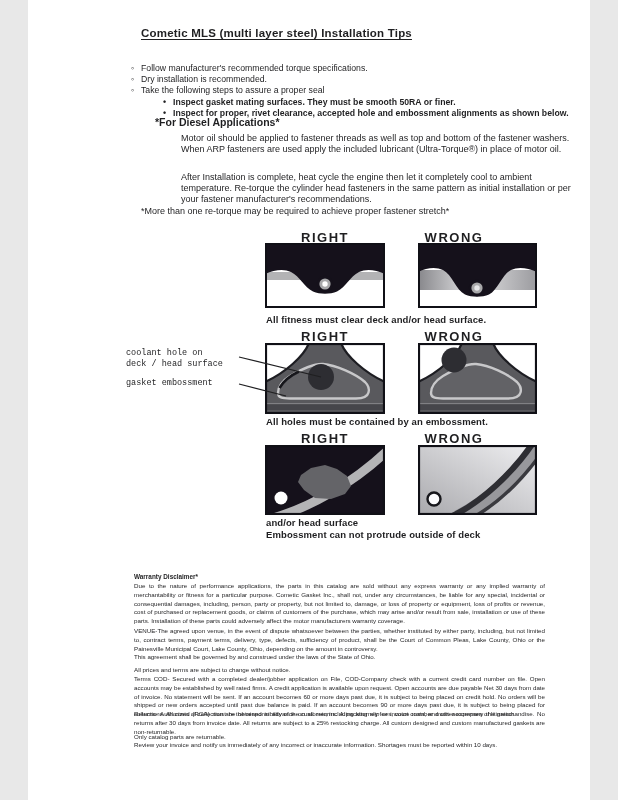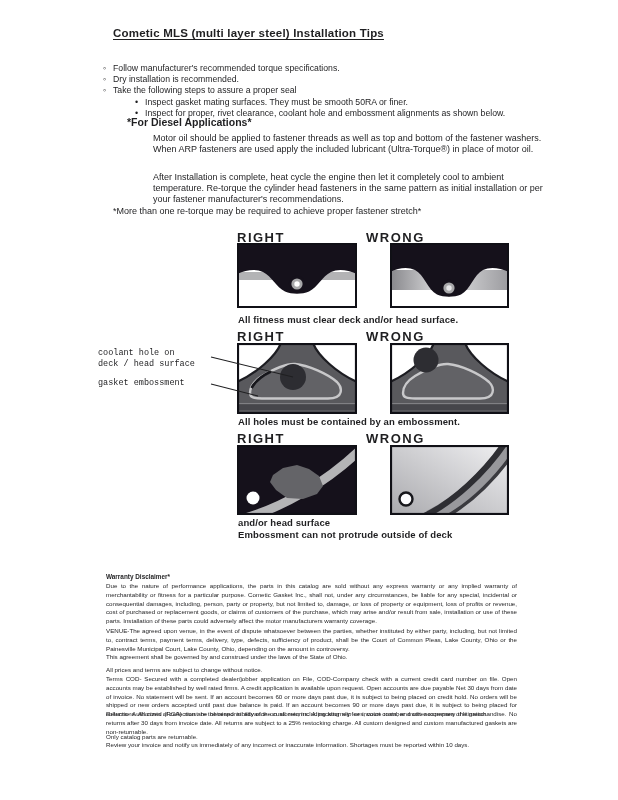--- a/index.html
+++ b/index.html
@@ -1,42 +1,42 @@
 <!DOCTYPE html>
 <html><head>
 <meta charset="utf-8">
 <style>
   * { margin:0; padding:0; box-sizing:border-box; }
   html,body { background:#e8e8e8; }
   .page {
-    position:relative; width:618px; height:800px; background:#ffffff;
+    position:relative; width:562px; height:800px; background:#ffffff;
     font-family:"Liberation Sans", sans-serif; color:#1f1f21; overflow:hidden;
     margin:0 auto;
   }
   .abs { position:absolute; }
 
   .title {
     left:113px; top:27px; font-size:11.5px; font-weight:bold;
     text-decoration:underline; text-underline-offset:2px; letter-spacing:0.2px;
   }
 
   .bullets { left:103px; top:43px; font-size:8.7px; line-height:11.2px;margin-top:20px; }
   .b-row { display:flex; }
   .b-marker { width:10px; flex:0 0 10px; }
   .b-open::before { content:"◦"; font-size:9px; }
-  .b-sub { margin-left:32px; }
+  .b-sub { margin-left:32px;font-weight:bold; }
   .b-dot::before { content:"•"; font-size:9px; }
 
   .diesel-h { left:127px; top:116px; font-size:10.5px; font-weight:bold; }
   .para { left:113px; width:396px; font-size:9px; line-height:11px;margin-left:40px; }
   .p1 { top:133px; }
   .p2 { top:172px; }
   .note { left:113px; top:206px; font-size:9px; }
 
-  .rw-label { width:120px; text-align:left; font-size:13px; font-weight:bold; letter-spacing:1.5px; }
+  .rw-label { width:120px; text-align:center; font-size:13px; font-weight:bold; letter-spacing:1.5px; }
   .panel { position:absolute; display:block; }
   .cap { font-size:9.5px; font-weight:bold; letter-spacing:0.1px; }
 
   .diag-label { width:111px; text-align:left; font-size:8.5px; line-height:10.8px;font-family:Liberation Mono, monospace; }
 
   .legal { font-size:6.2px; line-height:8.8px; width:411px; left:106px; text-align:justify; }
   .legal-h { font-weight:bold; font-size:6.4px; text-align:left; }
   .legal-line { text-align:left; }
 
   .page-code { left:388px; top:800px; font-size:12.5px; color:#6d28d9; letter-spacing:0.3px; }
@@ -62,21 +62,21 @@
     <div class="b-row">
       <span class="b-marker b-open"></span>
       <span>Take the following steps to assure a proper seal</span>
     </div>
     <div class="b-row b-sub">
       <span class="b-marker b-dot"></span>
       <span>Inspect gasket mating surfaces.  They must be smooth 50RA or finer.</span>
     </div>
     <div class="b-row b-sub">
       <span class="b-marker b-dot"></span>
-      <span>Inspect for proper, rivet clearance, coolant hole and embossment alignments as shown below.</span>
+      <span>Inspect for proper, rivet clearance, accepted hole and embossment alignments as shown below.</span>
     </div>
   </div>
 
   <div class="abs diesel-h">*For Diesel Applications*</div>
   <div class="abs para p1">Motor oil should be applied to fastener threads as well as top and bottom of the fastener washers. When ARP fasteners are used apply the included lubricant (Ultra-Torque®) in place of motor oil.</div>
   <div class="abs para p2">After Installation is complete, heat cycle the engine then let it completely cool to ambient temperature. Re-torque the cylinder head fasteners in the same pattern as initial installation or per your fastener manufacturer's recommendations.</div>
   <div class="abs note">*More than one re-torque may be required to achieve proper fastener stretch*</div>
 
   <div class="abs rw-label" style="left:237px;top:230px">RIGHT</div>
   <div class="abs rw-label" style="left:366px;top:230px">WRONG</div>

